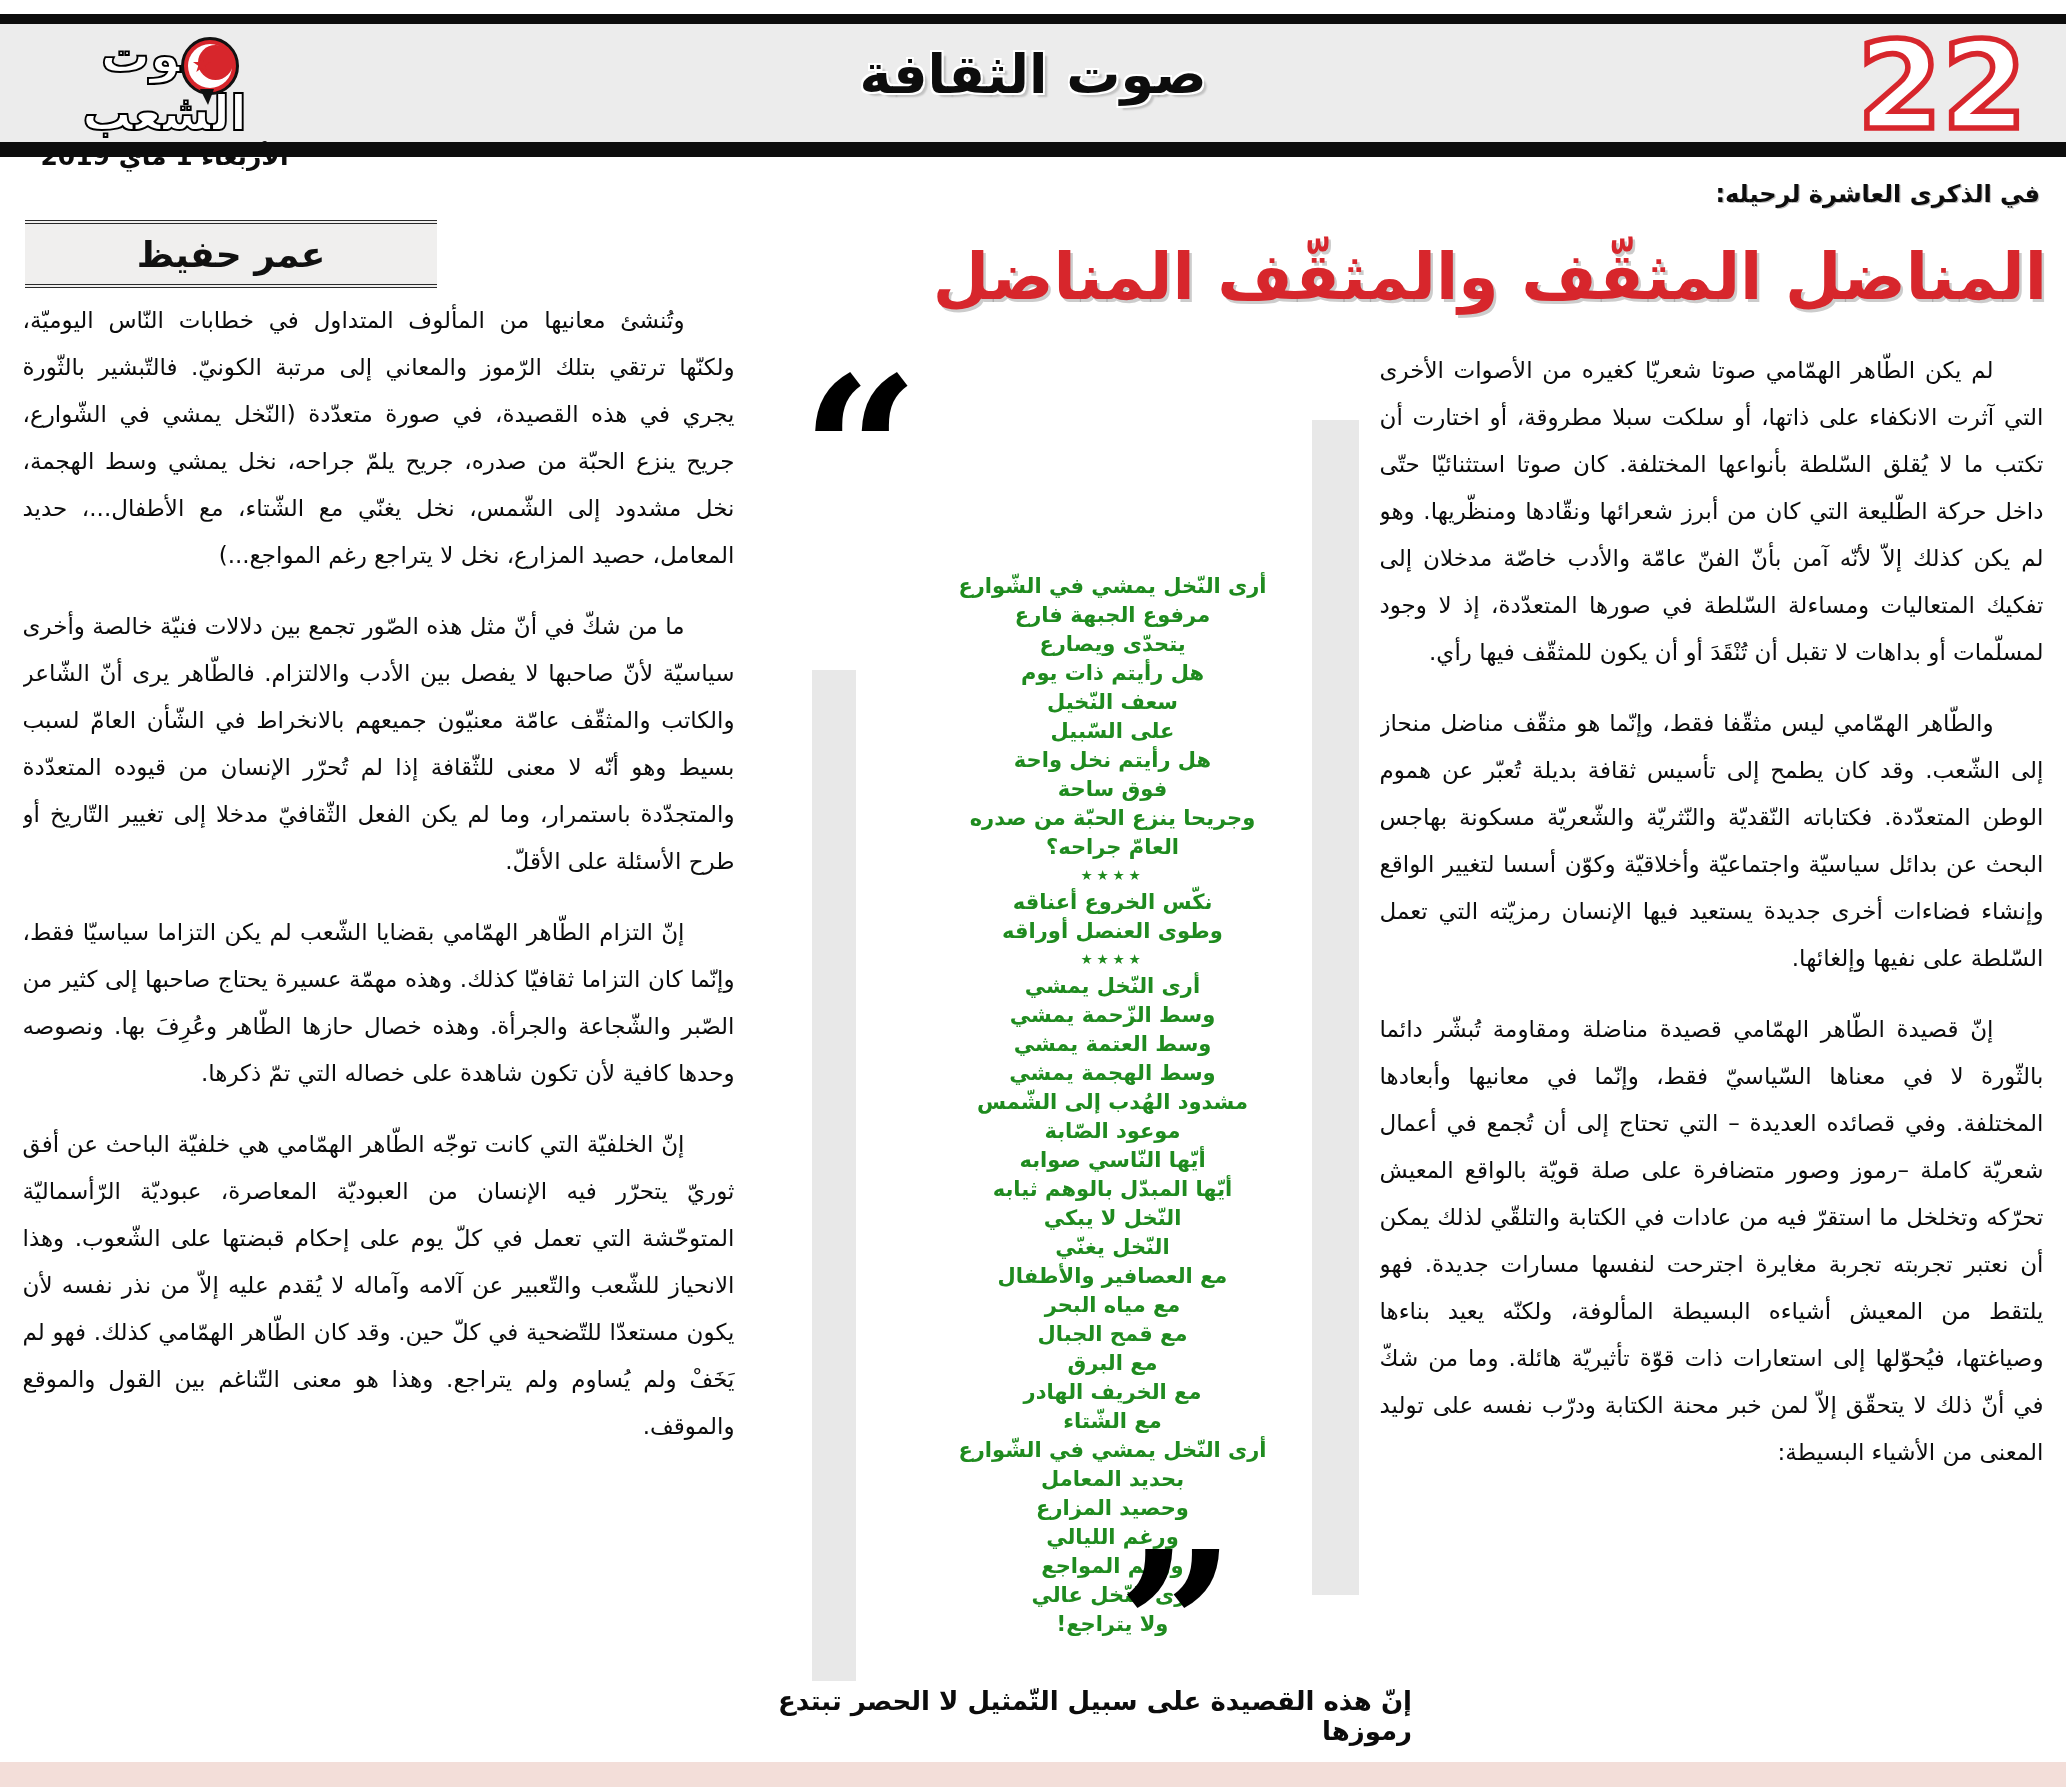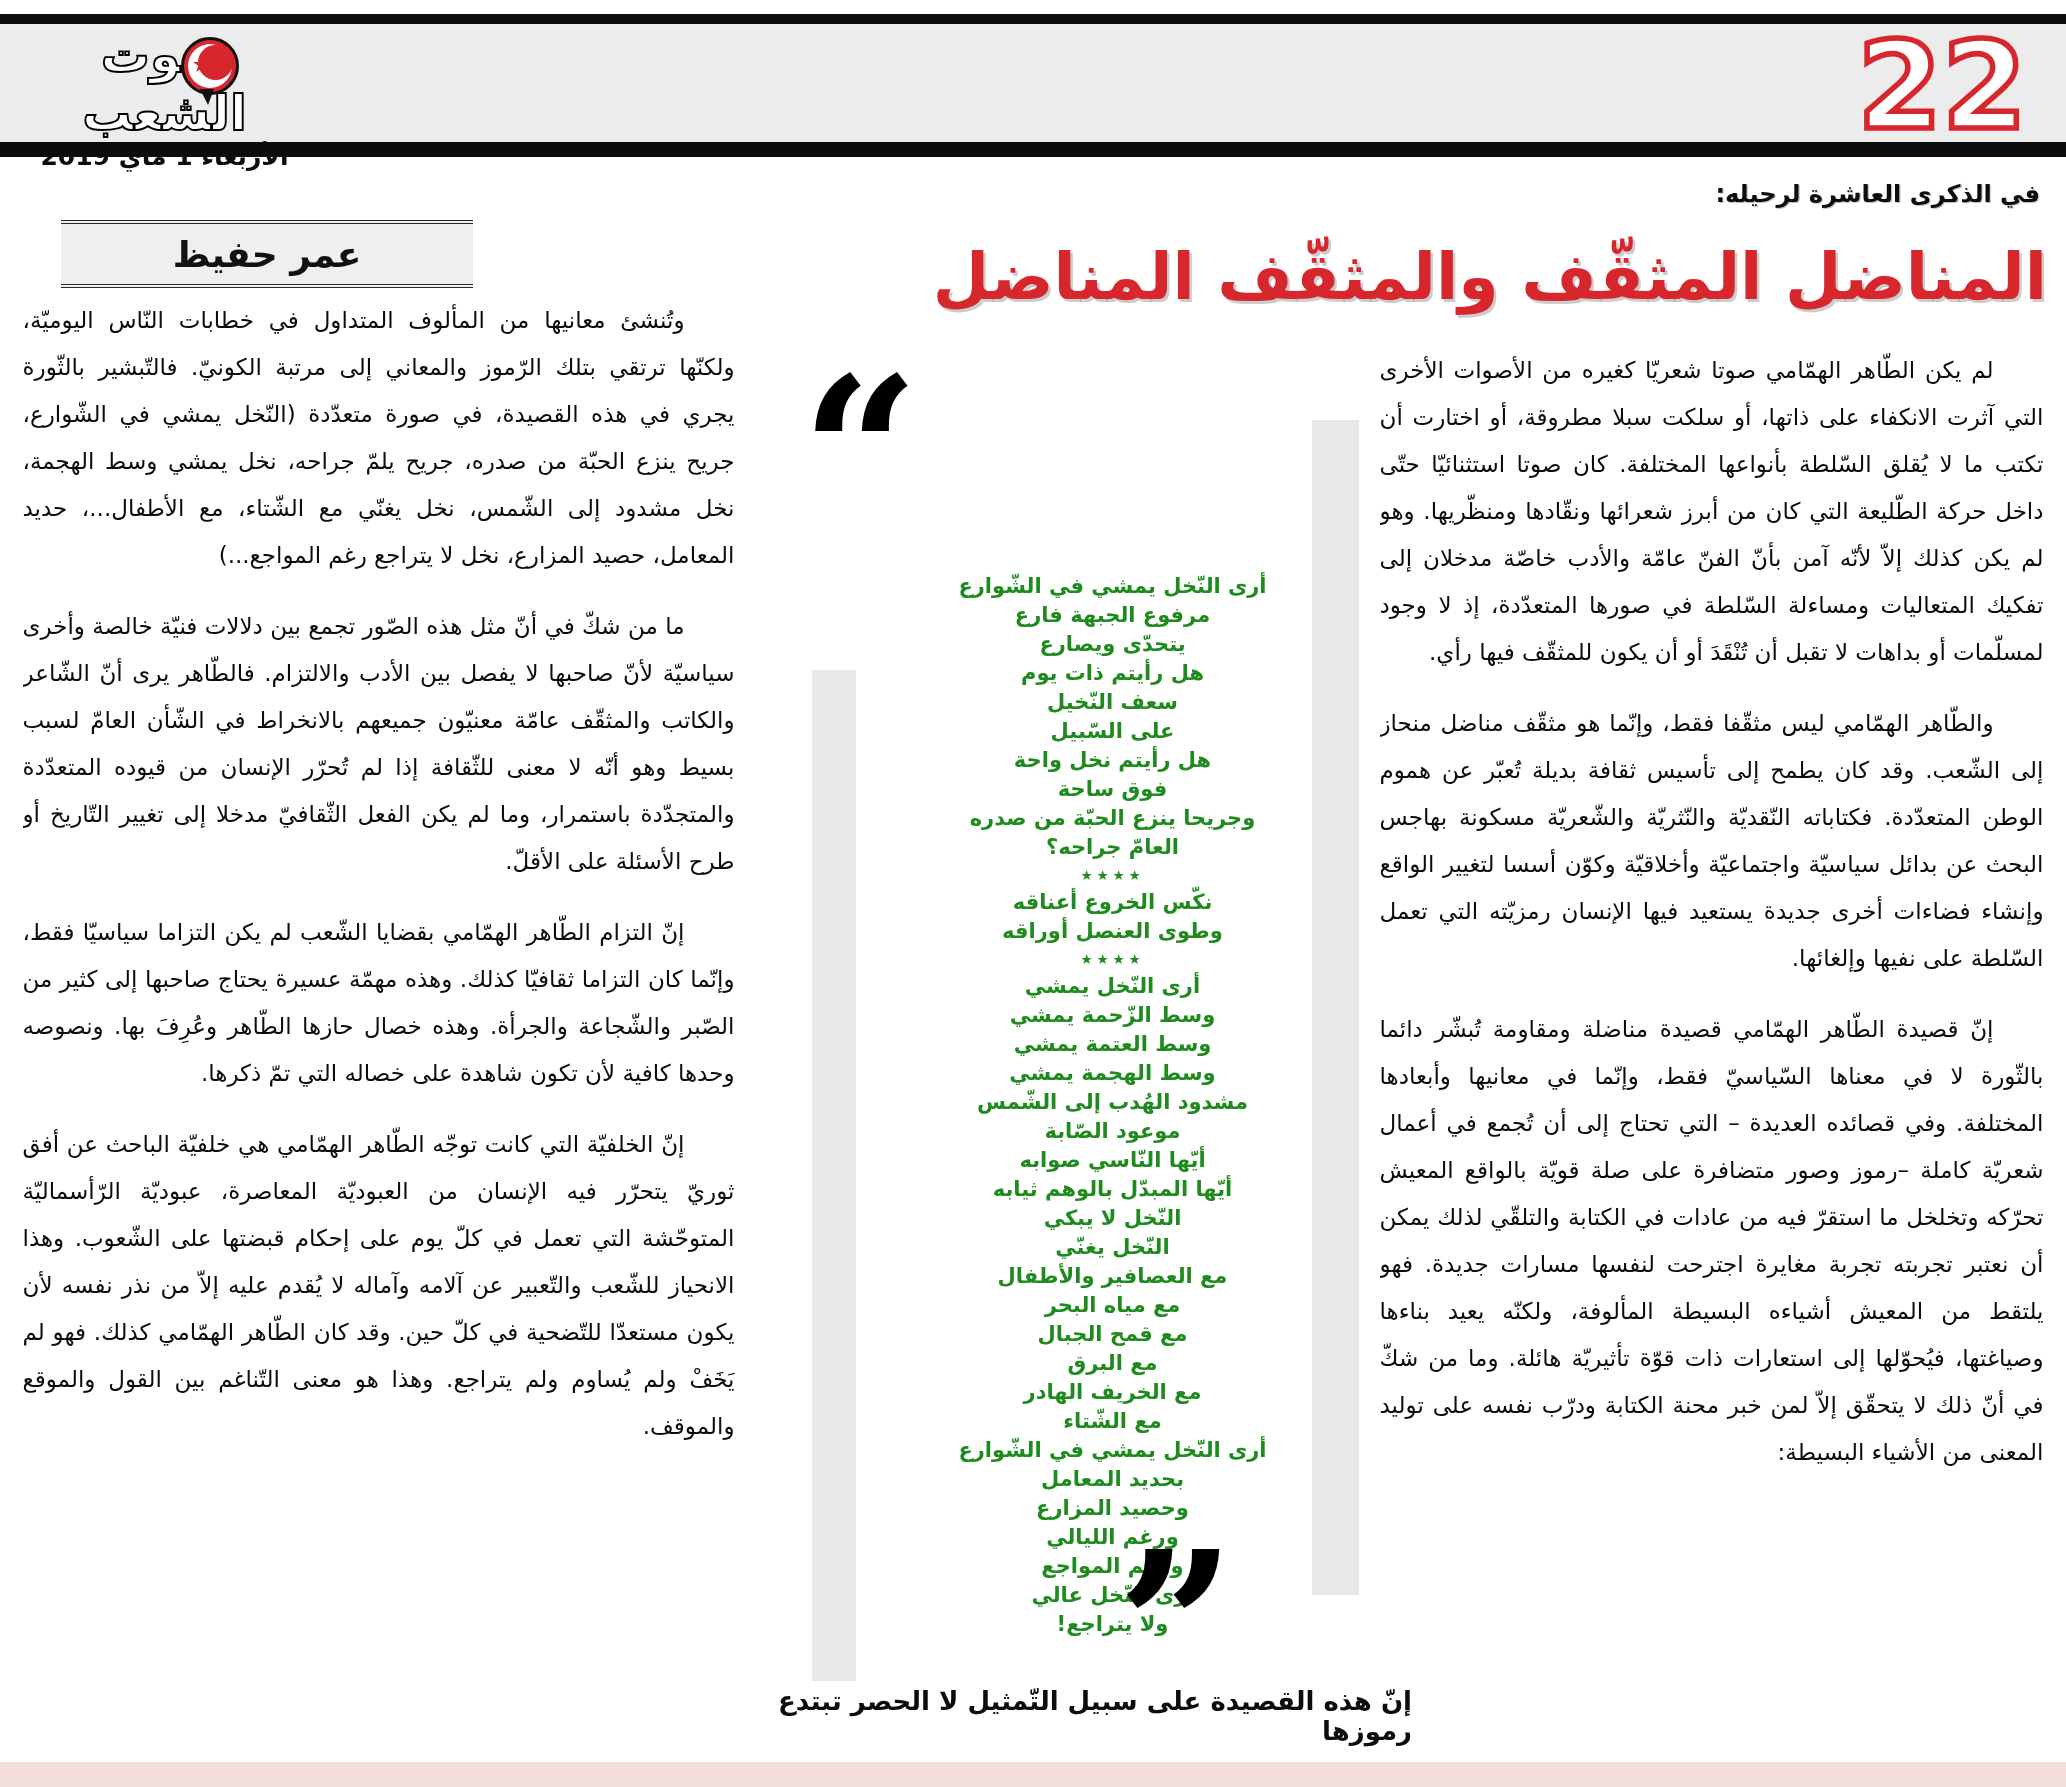--- a/index.html
+++ b/index.html
@@ -30,21 +30,21 @@
         font-weight:700;color:#fff;-webkit-text-stroke:5.6px #d7262c;
         font-family:"DejaVu Sans", sans-serif;}
   
   .kicker{position:absolute;right:26px;top:180px;font-size:24px;font-weight:800;color:#0d0d0d;
         text-shadow:1.2px 1.2px 0 rgba(0,0,0,.25);}
   .main-title{position:absolute;right:19px;left:12.5px;top:239px;display:flex;gap:119px;
         font-size:65px;font-weight:800;color:#d7262c;white-space:nowrap;
         text-shadow:2.5px 3.1px 0 rgba(110,110,110,.35);}
   .author-box{position:absolute;left:25px;top:220px;width:412px;height:60px;background:#f0efee;
         border-top:4.4px double #2a2a2a;border-bottom:4.4px double #2a2a2a;
-        display:flex;align-items:center;justify-content:center;margin-left:36px;}
+        display:flex;align-items:center;justify-content:center;}
   .author-name{font-size:36px;font-weight:800;color:#111;}
   
   .col{position:absolute;font-size:23px;line-height:47px;color:#0c0c0c;text-align:justify;overflow:hidden;}
   .col-right{right:22.5px;top:347px;width:664px;height:1406px;}
   .col-left{left:22.5px;top:297px;width:712px;height:1456px;}
   .col p{margin:0 0 24px 0;text-indent:50px;}
   
   .poem-bar{position:absolute;background:#e8e8e8;}
   .poem-bar-left{left:812px;top:670px;width:44px;height:1011px;}
   .poem-bar-right{left:1312px;top:420px;width:47px;height:1175px;}
@@ -70,20 +70,21 @@
 
   <div class="header-band">
     <div class="logo-block">
       <span class="logo-text">صوت الشعب</span>
       <span class="logo-circle">
         <span class="logo-star">★</span>
         <span class="tail"></span>
       </span>
       <span class="logo-date">الأربعاء 1 ماي 2019</span>
     </div>
+    <div class="section-title">صوت الثقافة</div>
     <div class="page-number">22</div>
   </div>
 
   <div class="top-bar2"></div>
 
   <div class="kicker">في الذكرى العاشرة لرحيله:</div>
 
   <div class="main-title">
     <span>المناضل المثقّف والمثقّف المناضل</span>
   </div>

